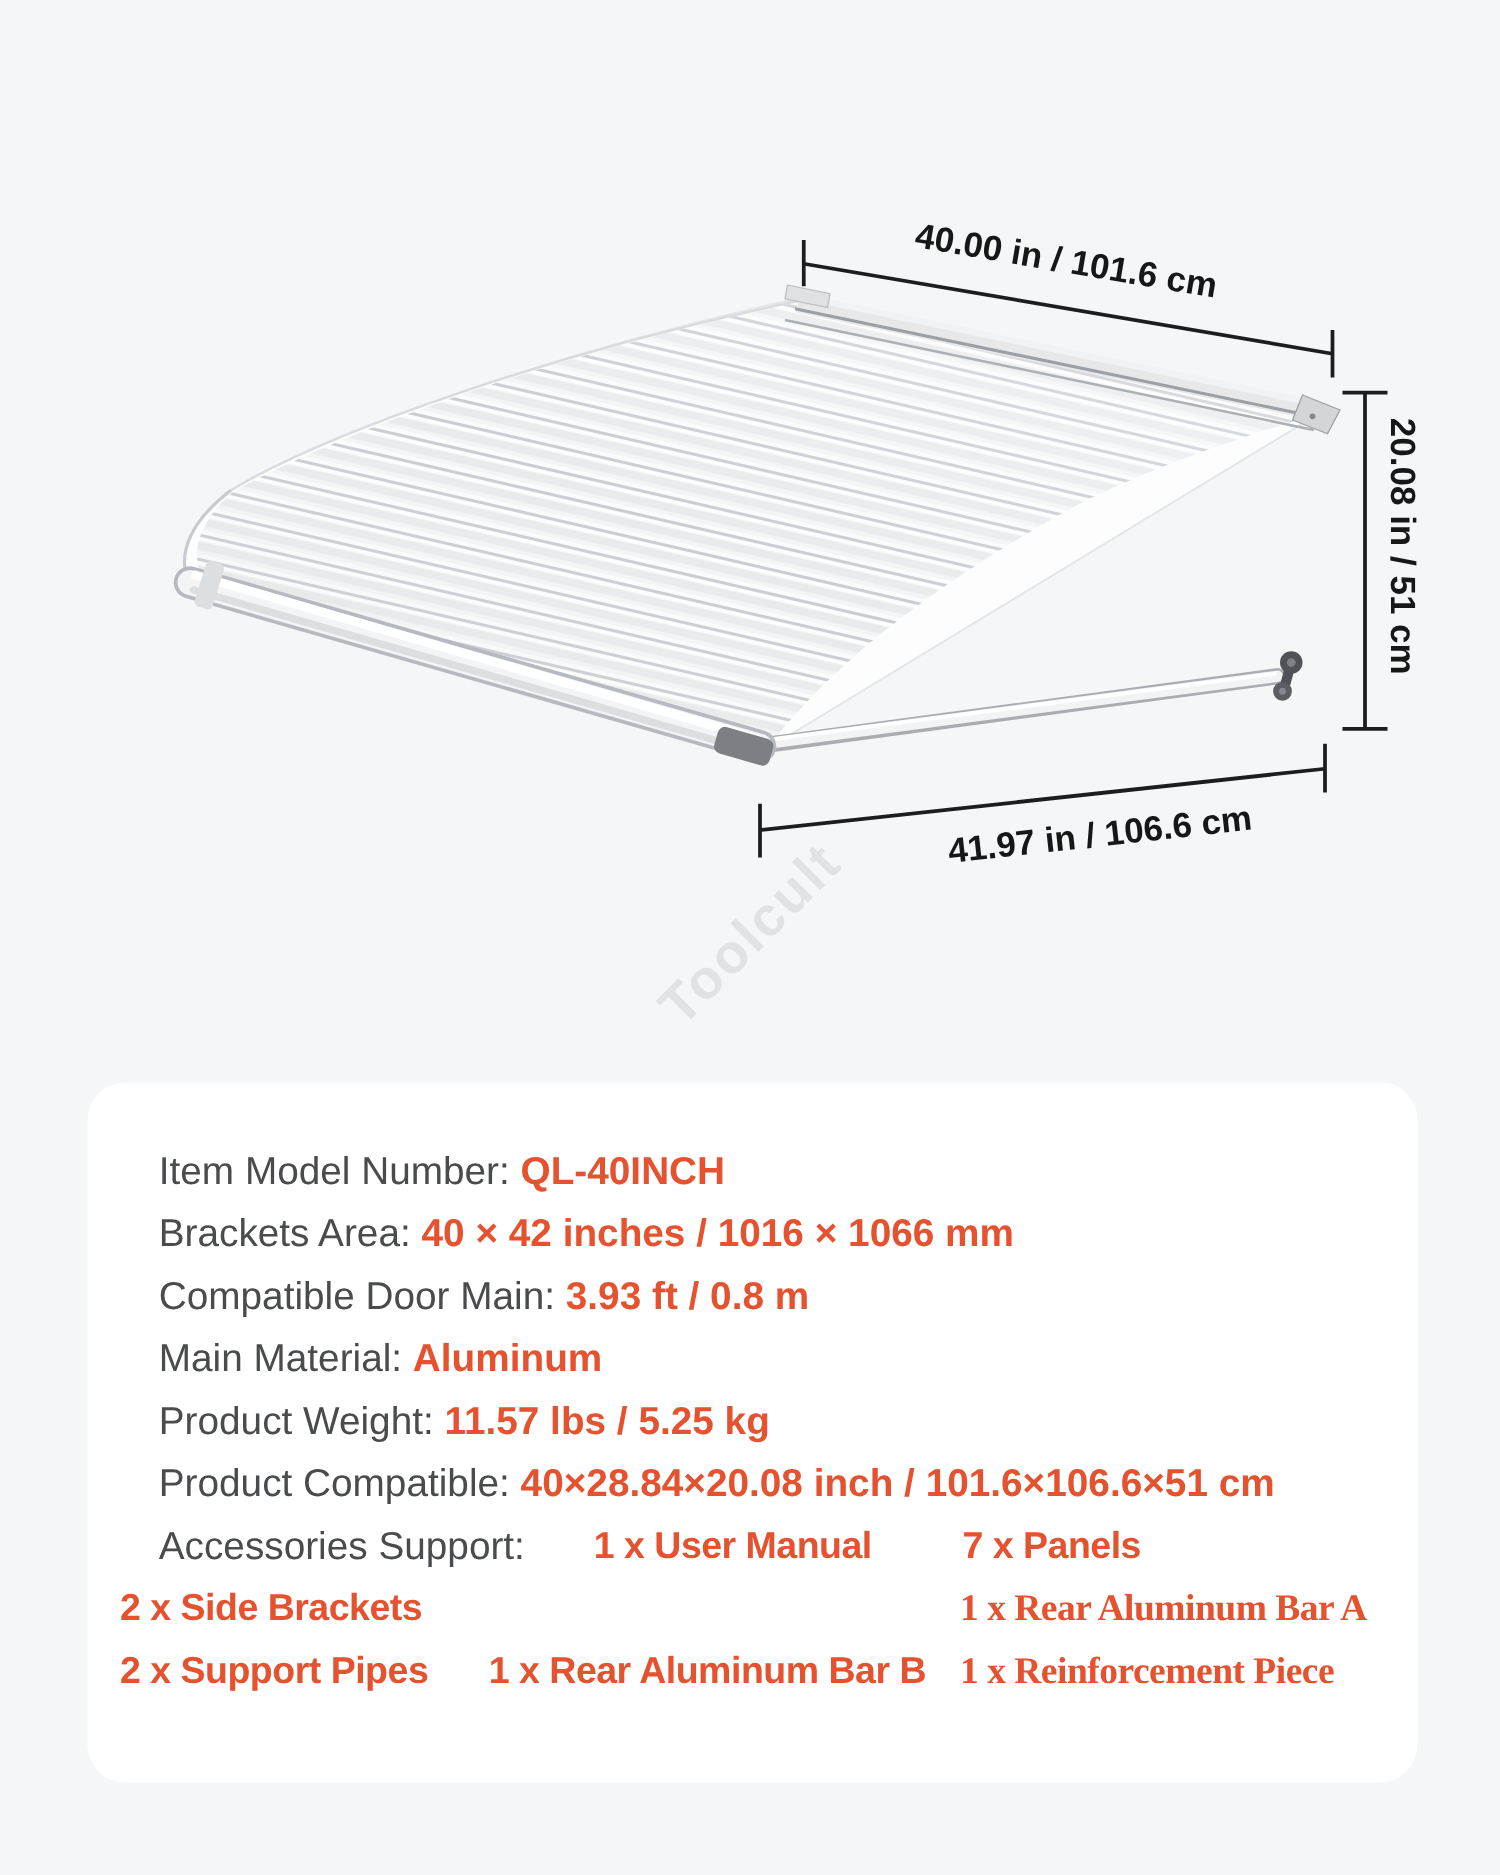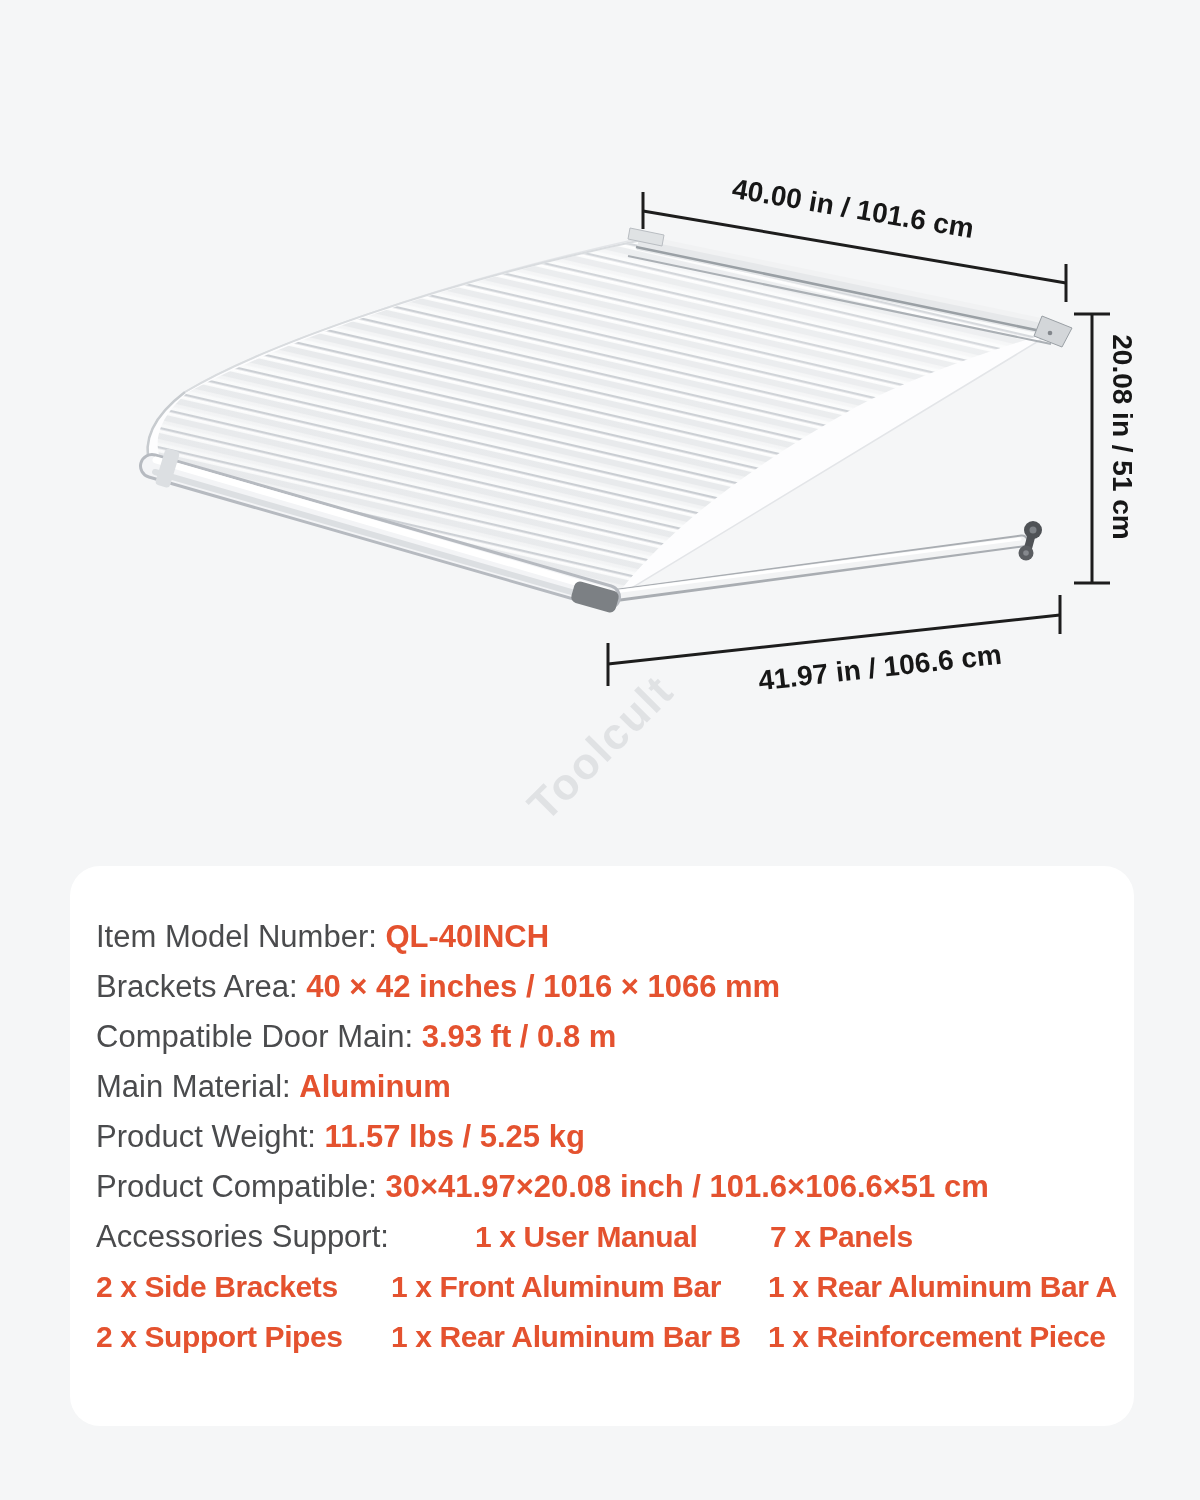--- a/index.html
+++ b/index.html
@@ -25,29 +25,29 @@
   }
   .card{
     position:absolute;left:70px;top:866px;width:1064px;height:560px;
     background:#ffffff;border-radius:30px;box-sizing:border-box;
     padding:46px 26px 0 26px;
   }
   .row{
     position:relative;height:50px;line-height:50px;font-size:31px;
     white-space:nowrap;color:var(--label-color,#4a4b4d);
   }
-  .lbl{color:var(--label-color,#4a4b4d);}
+  .lbl{color:var(--label-color,#4a4b4d);margin-left:31px;}
   .val{font-weight:700;color:var(--accent,#e4522f);margin-top:28px;}
   .acc .val,.acc-item{
     font-weight:700;color:var(--accent,#e4522f);
     font-size:30px;letter-spacing:-0.4px;
   }
   .acc-item{position:absolute;top:0;line-height:50px;white-space:nowrap;}
   .p-a1{left:379px;} .p-a2{left:674px;}
-  .p-b0{left:0;}     .p-b1{left:295px;} .p-b2{left:672px;}
+  .p-b0{left:0;}     .p-b1{left:295px;} .p-b2{left:672px;font-family:Liberation Serif, serif;}
 </style>
 </head>
 <body>
 
 <div class="stage">
 
   <svg class="awning" width="1200" height="860" viewBox="0 0 1200 860">
     <defs>
       <pattern id="corr" width="60" height="19" patternUnits="userSpaceOnUse" patternTransform="rotate(13)">
         <rect width="60" height="19" fill="#fafbfb"></rect>
@@ -132,30 +132,29 @@
   <div class="dim dim-bottom">41.97 in / 106.6 cm</div>
 
   <div class="watermark">Toolcult</div>
 
   <section class="card">
     <div class="row"><span class="lbl">Item Model Number: </span><span class="val">QL-40INCH</span></div>
     <div class="row"><span class="lbl">Brackets Area: </span><span class="val">40 × 42 inches / 1016 × 1066 mm</span></div>
     <div class="row"><span class="lbl">Compatible Door Main: </span><span class="val">3.93 ft / 0.8 m</span></div>
     <div class="row"><span class="lbl">Main Material: </span><span class="val">Aluminum</span></div>
     <div class="row"><span class="lbl">Product Weight: </span><span class="val">11.57 lbs / 5.25 kg</span></div>
-    <div class="row"><span class="lbl">Product Compatible: </span><span class="val">30×41.97×20.08 inch / 101.6×106.6×51 cm</span></div>
+    <div class="row"><span class="lbl">Product Compatible: </span><span class="val">40×28.84×20.08 inch / 101.6×106.6×51 cm</span></div>
 
     <div class="row acc">
       <span class="lbl">Accessories Support:</span>
       <span class="acc-item p-a1">1 x User Manual</span>
       <span class="acc-item p-a2">7 x Panels</span>
     </div>
     <div class="row acc">
       <span class="acc-item p-b0">2 x Side Brackets</span>
-      <span class="acc-item p-b1">1 x Front Aluminum Bar</span>
       <span class="acc-item p-b2">1 x Rear Aluminum Bar A</span>
     </div>
     <div class="row acc">
       <span class="acc-item p-b0">2 x Support Pipes</span>
       <span class="acc-item p-b1">1 x Rear Aluminum Bar B</span>
       <span class="acc-item p-b2">1 x Reinforcement Piece</span>
     </div>
   </section>
 </div>
 

